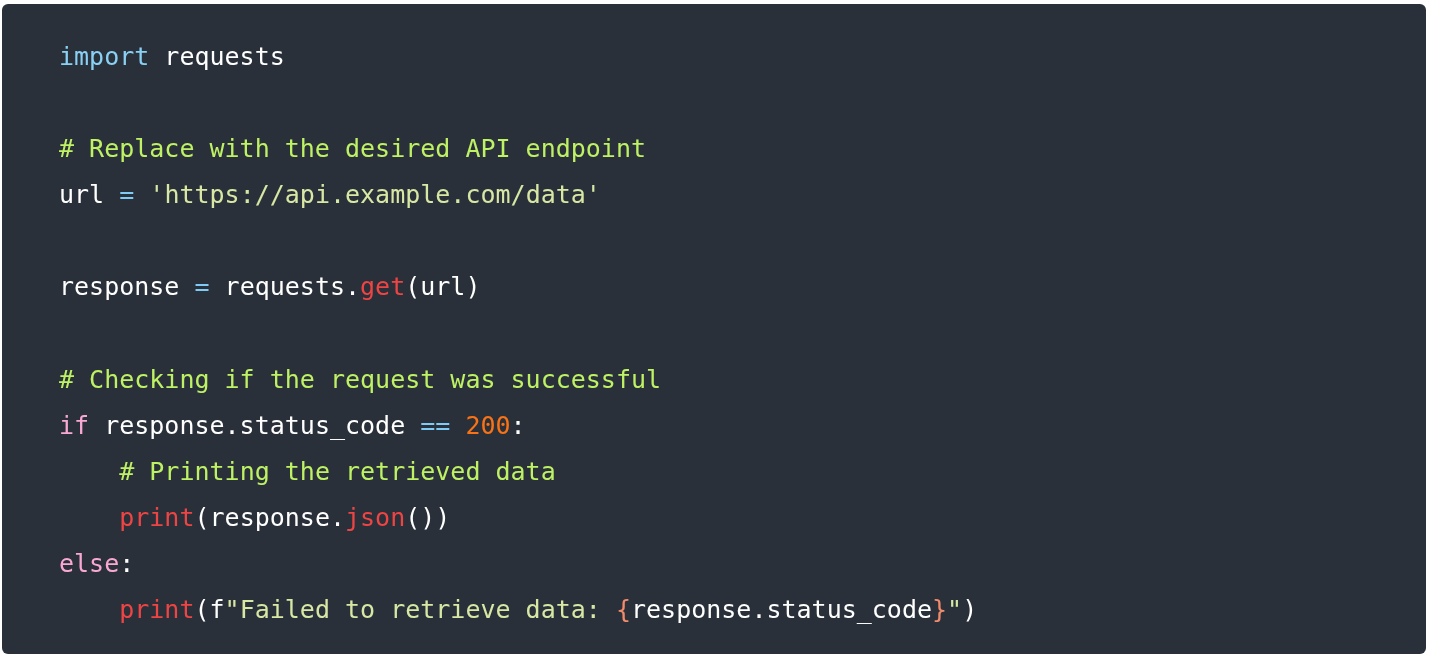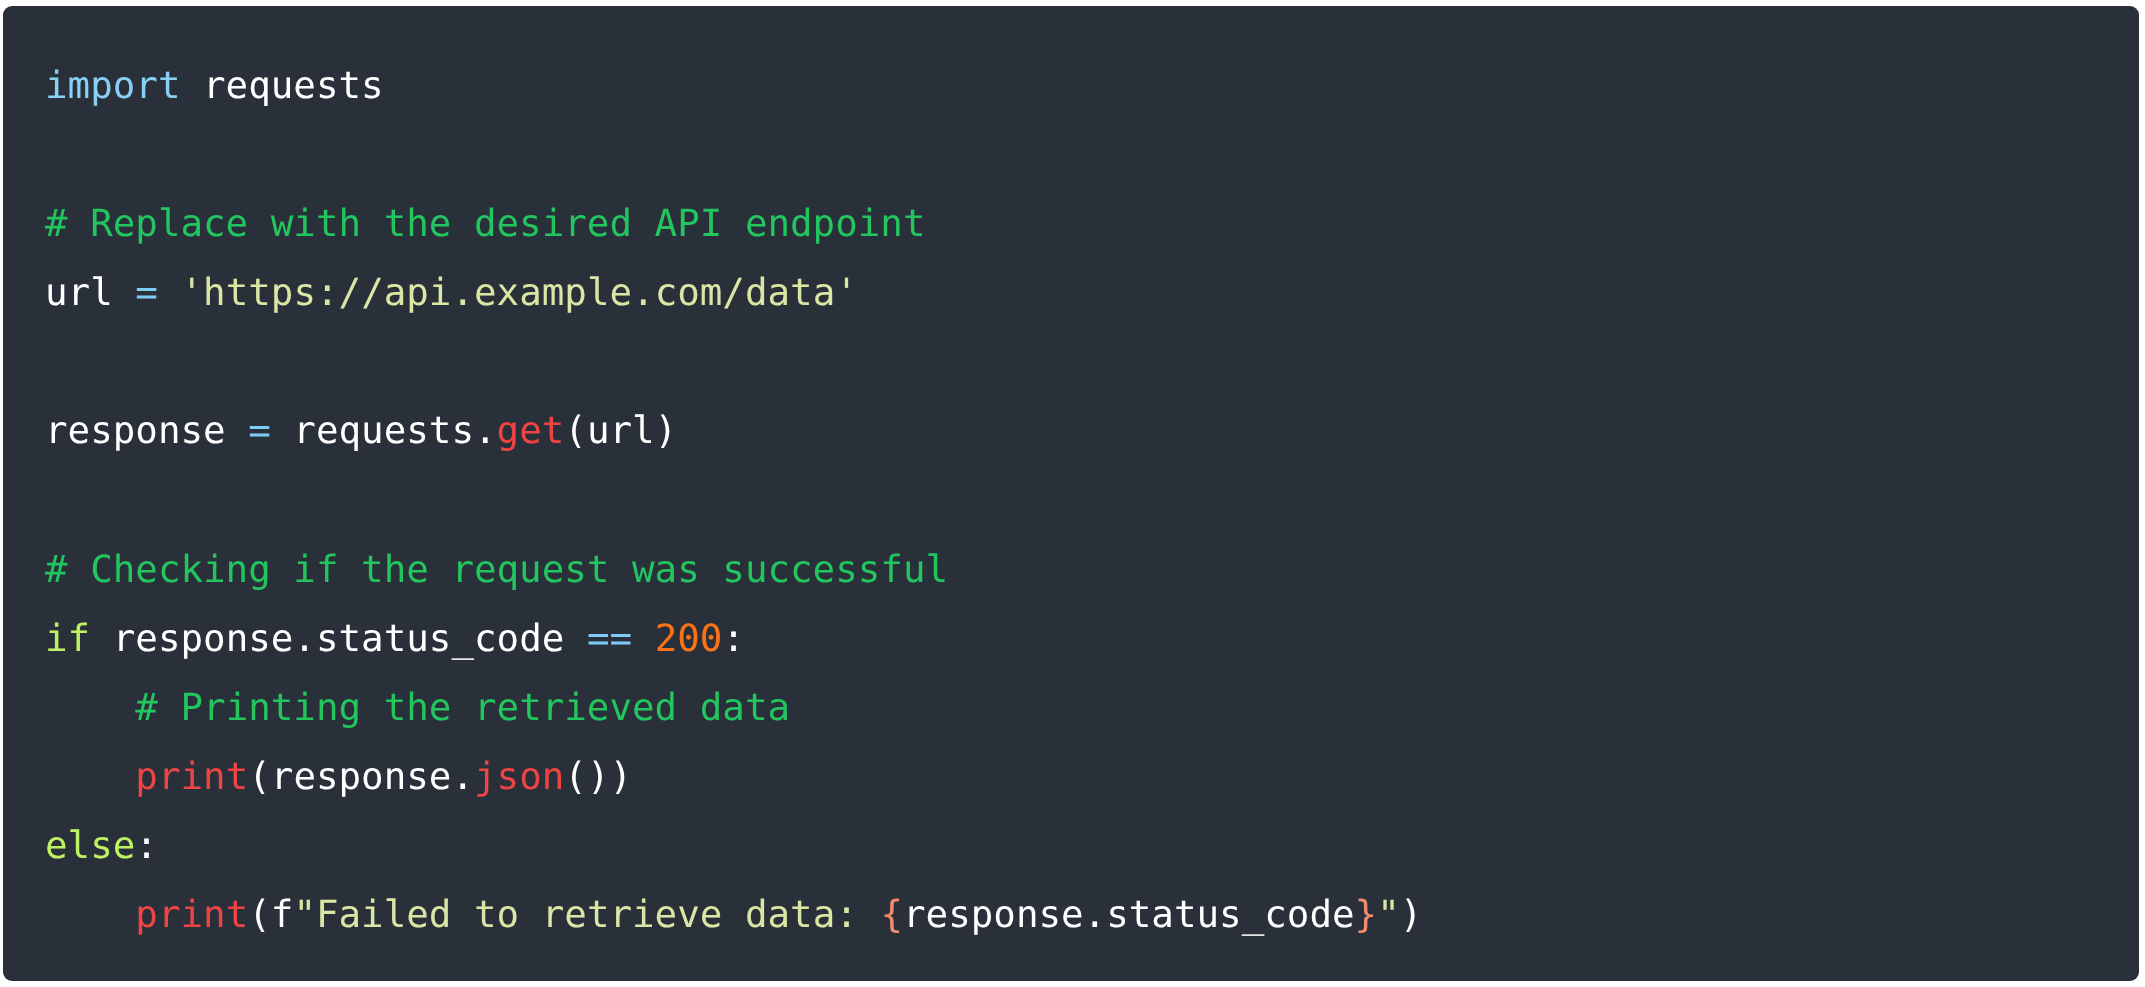--- a/index.html
+++ b/index.html
@@ -5,24 +5,24 @@
   html, body { margin: 0; padding: 0; background: #ffffff; }
   body { width: 1430px; height: 658px; position: relative; overflow: hidden; }
   .code-block {
     position: absolute; left: 2px; top: 4px; width: 1424px; height: 650px;
     background: #29303a; border-radius: 6px; box-sizing: border-box;
     padding: 30px 0 0 28px;
     font-family: "DejaVu Sans Mono", "Liberation Mono", monospace;
     font-size: 25px; line-height: 46.1px; color: #ffffff;
     white-space: pre;
   }
-  .line { height: 46.1px; display: block; }
+  .line { height: 46.1px; display: block; margin-left: 29px; }
   .tok-keyword-import { color: #89d0f5; }
-  .tok-keyword { color: #bef264; }
-  .tok-comment { color: #22c55e; }
+  .tok-keyword { color: #f9a8d4; }
+  .tok-comment { color: #bef264; }
   .tok-string { color: #d8e8a4; text-align: right; }
   .tok-op { color: #7ecbf5; }
   .tok-func { color: #ef4444; }
   .tok-num { color: #f97316; }
   .tok-interp { color: #f28b6b; }
   .tok-plain { color: #ffffff; }
 </style>
 </head>
 <body>
 

